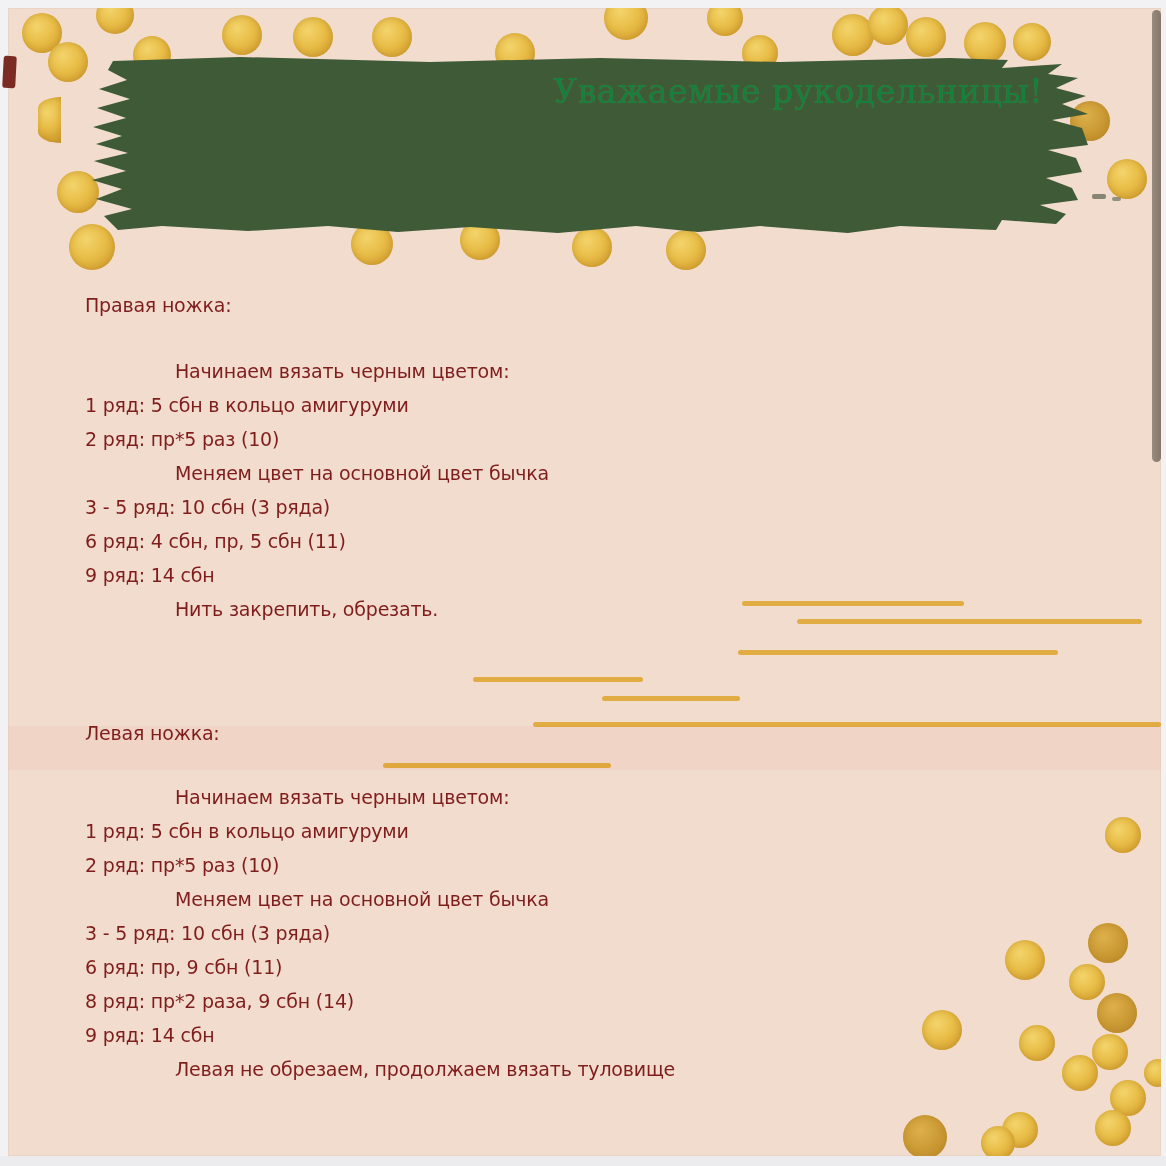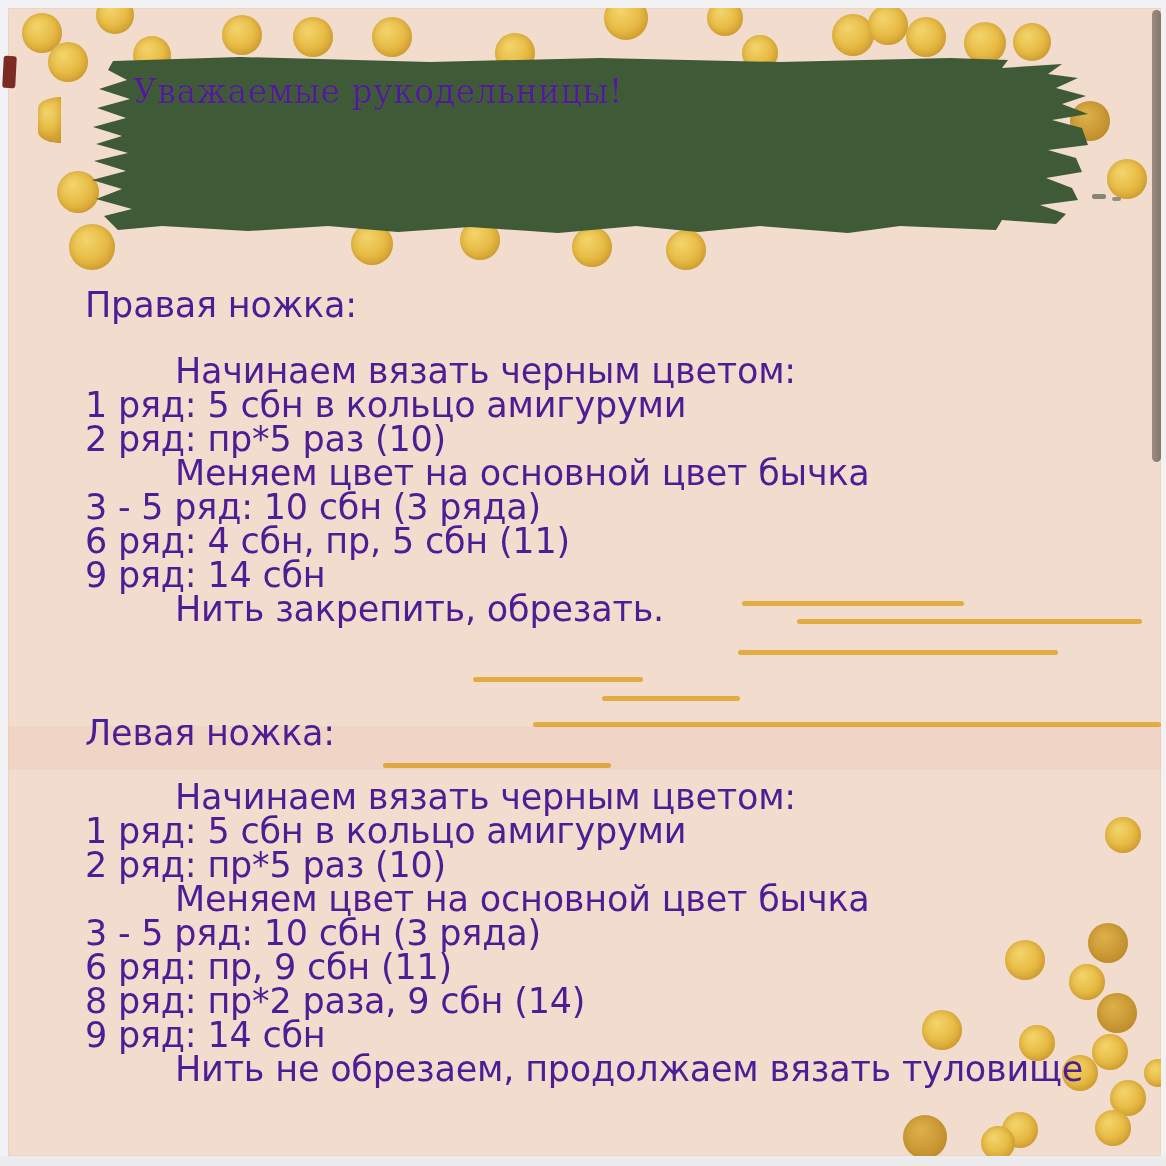--- a/index.html
+++ b/index.html
@@ -13,27 +13,27 @@
 
   
   .dot{position:absolute;border-radius:50%;z-index:3;
        background:radial-gradient(circle at 38% 34%, #f3d46c 0%, #e8bd47 45%, #d9a837 72%, #cd9b2f 100%);
        box-shadow:inset 0 0 6px rgba(175,125,30,.45);}
   .dot.dark{background:radial-gradient(circle at 40% 35%, #ddb04a 0%, #cb9a35 50%, #b9882a 100%);}
   .dot.half{border-radius:46px 0 0 46px / 50% 0 0 50%;}
 
   
   #banner-svg{position:absolute;left:0;top:0;z-index:4;pointer-events:none;}
-  .banner-text{position:absolute;left:133px;top:72px;width:910px;text-align:left;z-index:5;
-               font-family:"DejaVu Serif",serif;font-size:33px;line-height:40px;color:#4c1d95;
+  .banner-text{position:absolute;left:133px;top:72px;width:910px;text-align:right;z-index:5;
+               font-family:"DejaVu Serif",serif;font-size:33px;line-height:40px;color:#15803d;
                letter-spacing:.5px;text-shadow:0 0 1px rgba(201,178,102,.35);}
   .banner-text .strike{text-decoration:line-through;text-decoration-thickness:3px;}
 
   
-  .pat{position:absolute;z-index:5;color:#4c1d95;font-size:35px;line-height:34px;letter-spacing:-.2px;}
+  .pat{position:absolute;z-index:5;color:#7f1d1d;font-size:19px;line-height:34px;letter-spacing:-.2px;}
   .pat-title{font-weight:500;}
   .row{white-space:nowrap;}
   .row.indent{padding-left:90px;}
 
   
   .mline{position:absolute;height:5px;border-radius:3px;background:#edc546;opacity:.95;
          mix-blend-mode:multiply;z-index:6;}
 
   
   .frame{position:absolute;background:#f2f1f3;z-index:7;}
@@ -134,21 +134,21 @@
 
   <div class="pat" style="left:85px;top:780px;">
     <div class="row indent">Начинаем вязать черным цветом:</div>
     <div class="row">1 ряд: 5 сбн в кольцо амигуруми</div>
     <div class="row">2 ряд: пр*5 раз (10)</div>
     <div class="row indent">Меняем цвет на основной цвет бычка</div>
     <div class="row">3 - 5 ряд: 10 сбн (3 ряда)</div>
     <div class="row">6 ряд: пр, 9 сбн (11)</div>
     <div class="row">8 ряд: пр*2 раза, 9 сбн (14)</div>
     <div class="row">9 ряд: 14 сбн</div>
-    <div class="row indent">Нить не обрезаем, продолжаем вязать туловище</div>
+    <div class="row indent">Левая не обрезаем, продолжаем вязать туловище</div>
   </div>
 
   <div id="marker-layer">
       <div class="mline" style="left: 742px; top: 601px; width: 222px;"></div>
       <div class="mline" style="left: 797px; top: 619px; width: 345px;"></div>
       <div class="mline" style="left: 738px; top: 650px; width: 320px;"></div>
       <div class="mline" style="left: 473px; top: 677px; width: 170px;"></div>
       <div class="mline" style="left: 602px; top: 696px; width: 138px;"></div>
       <div class="mline" style="left: 533px; top: 722px; width: 628px;"></div>
       <div class="mline" style="left: 383px; top: 763px; width: 228px;"></div>

